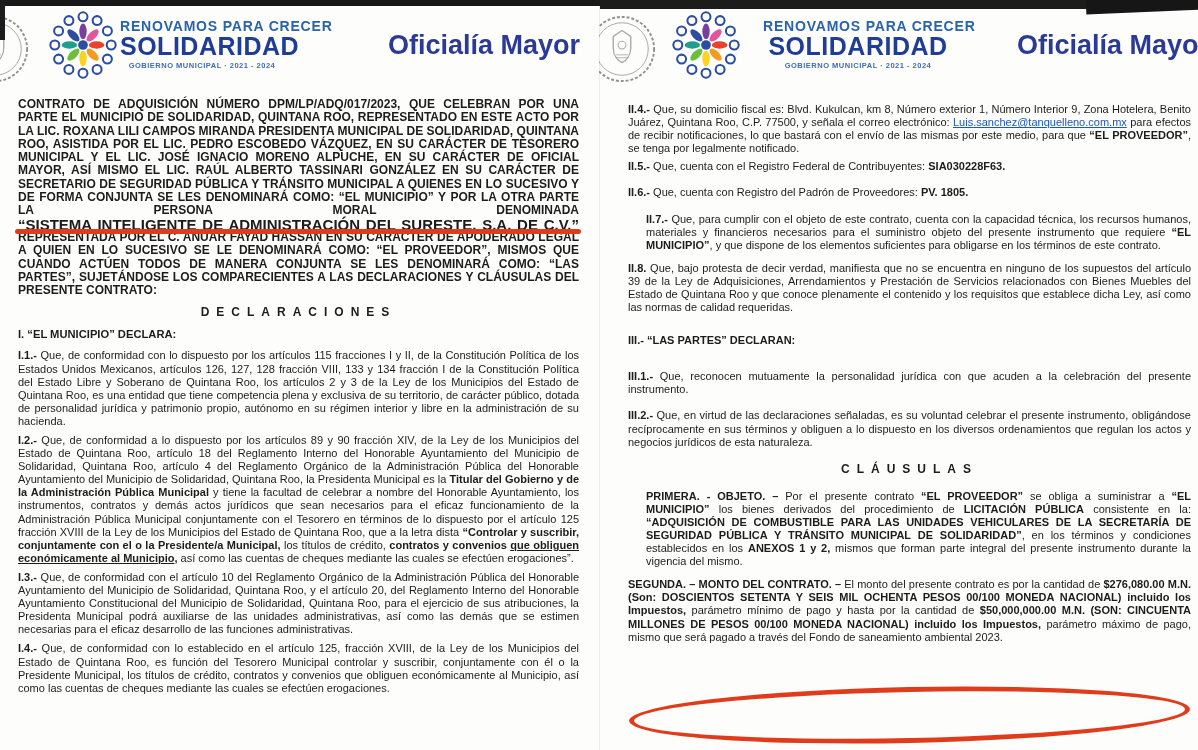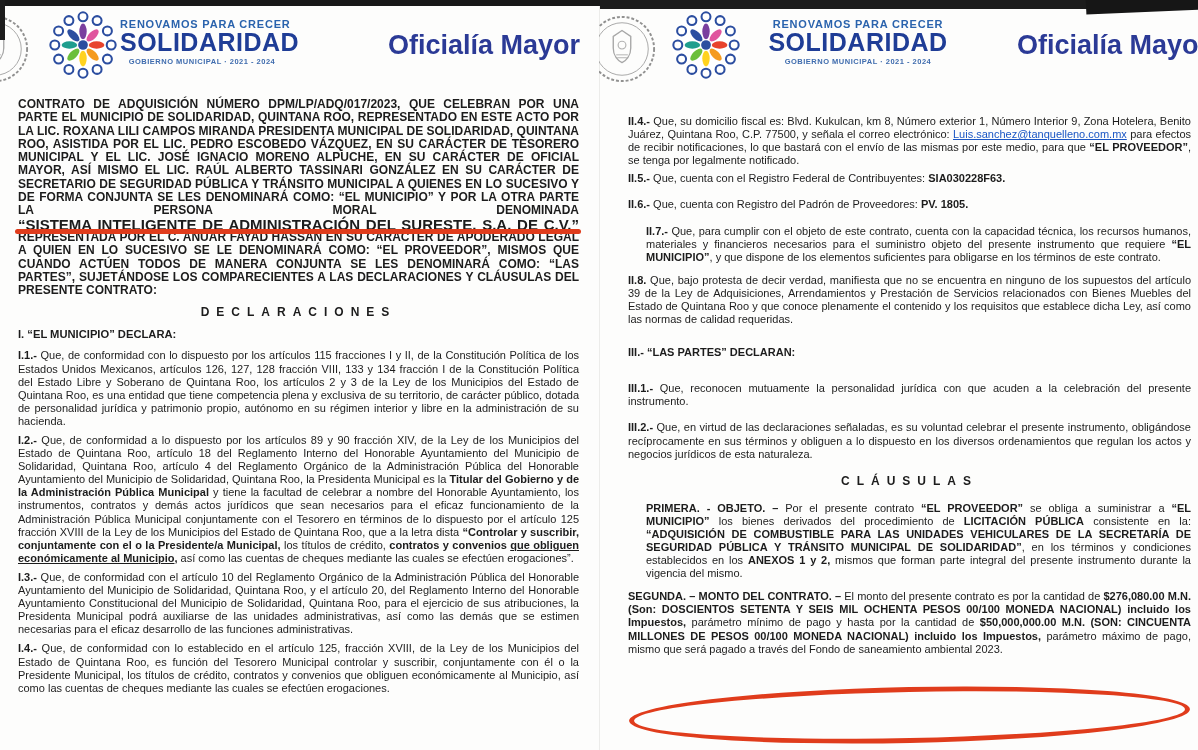--- a/index.html
+++ b/index.html
@@ -23,21 +23,21 @@
   .hdr{position:relative;height:96px;}
   .seal{position:absolute;top:14px;width:70px;height:70px;opacity:.75;}
   .page-left .seal{left:-40px;}
   .page-right .seal{left:-12px;}
   .emblem{position:absolute;top:10px;width:70px;height:70px;}
   .page-left .emblem{left:48px;}
   .page-right .emblem{left:72px;}
   .logo-text{position:absolute;top:18px;text-align:center;white-space:nowrap;}
   .page-left .logo-text{left:120px;width:164px;}
   .page-right .logo-text{left:164px;width:190px;}
-  .tagline{font-weight:bold;font-size:11px;letter-spacing:.8px;color:#2a63ad;}
+  .tagline{font-weight:bold;font-size:14px;letter-spacing:.8px;color:#2a63ad;}
   .brand{font-weight:bold;font-size:25px;letter-spacing:.5px;color:#1f3d96;line-height:1.02;}
   .subtitle{font-size:7.5px;font-weight:bold;letter-spacing:.5px;color:#3f6cae;margin-top:1px;}
   .office{position:absolute;top:30px;font-weight:bold;font-size:27px;color:#2b3a96;white-space:nowrap;}
   .page-left .office{left:388px;}
   .page-right .office{left:418px;}
 
   
   .doc{position:absolute;}
   .page-left .doc{top:98px;left:18px;width:561px;}
   .page-right .doc{top:103px;left:29px;width:563px;}
@@ -47,21 +47,21 @@
   .hl-line{position:relative;font-size:15px;line-height:13.3px;font-weight:bold;text-align:justify;text-align-last:justify;}
   .red-underline{position:absolute;left:-3px;right:-2px;bottom:-3px;height:5px;background:#e03c1c;border-radius:3px;z-index:3;}
   .center-heading{font-size:12px;font-weight:bold;text-align:center;letter-spacing:7px;margin:8px 0 9px 0;}
   .sub-heading{font-size:11.2px;font-weight:bold;margin:0 0 9px 0;}
   .b{font-weight:bold;}
   .u{text-decoration:underline;}
   .link{color:#1a56c4;text-decoration:underline;cursor:pointer;}
 
   
   .page-right .p{margin-bottom:13px;}
-  .page-right .p.tight{margin-bottom:5px;margin-top:12px;}
+  .page-right .p.tight{margin-bottom:5px;}
   .page-right .p.mb10{margin-bottom:10px;margin-left:18px;}
   .page-right .p.gap-xl{margin-bottom:20px;}
   .page-right .sec-heading{font-size:11px;font-weight:bold;margin:0 0 24px 0;}
   .page-right .center-heading{margin:1px 0 14px 0;}
   .page-right .p.last{margin-bottom:0;}
 
   .red-oval{position:absolute;left:30px;top:687px;width:551px;height:46px;border:5px solid #e03c1c;border-radius:50%;transform:rotate(-1.2deg);z-index:4;pointer-events:none;}
 </style>
 </head>
 <body>

